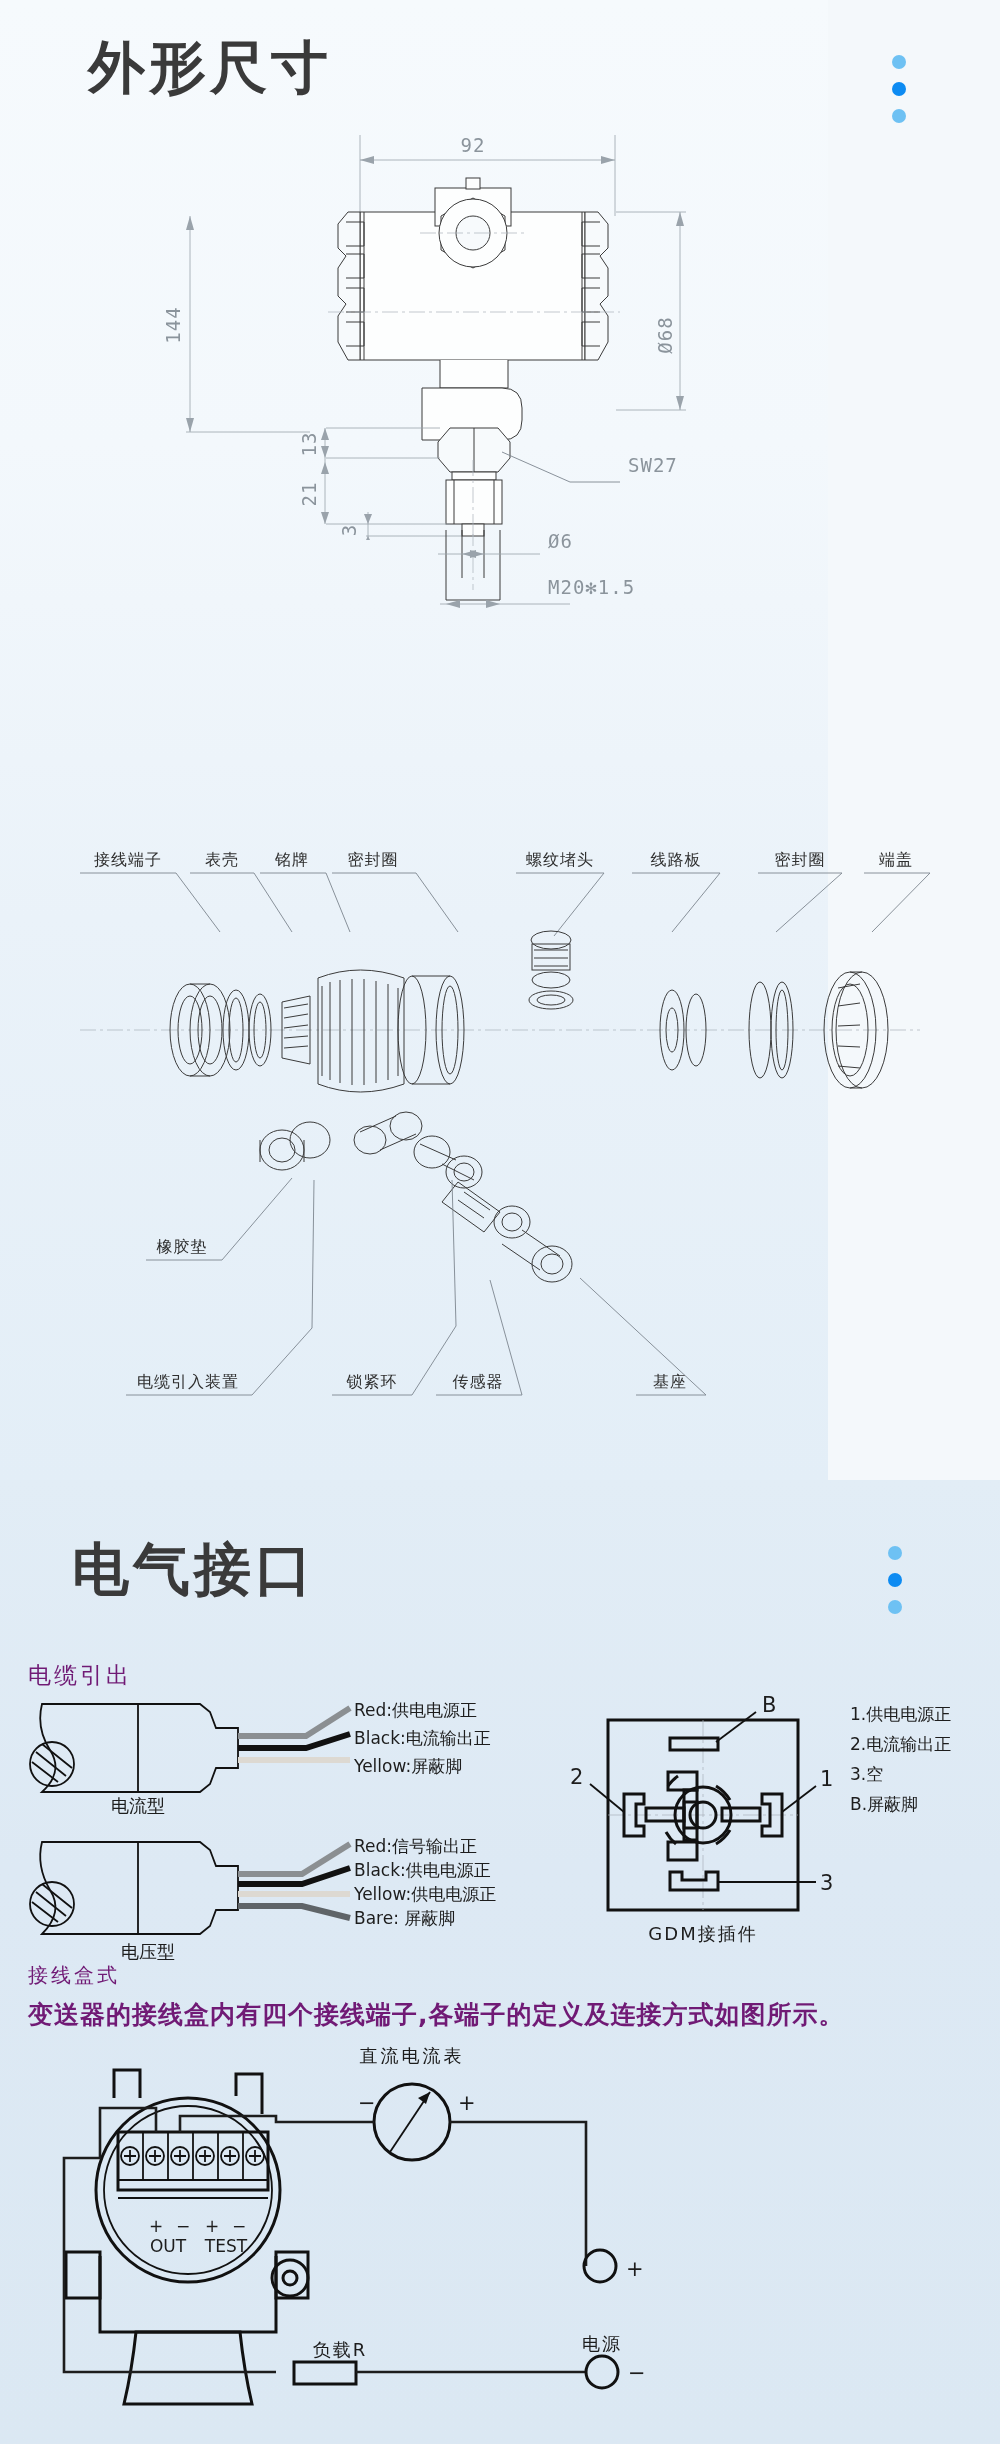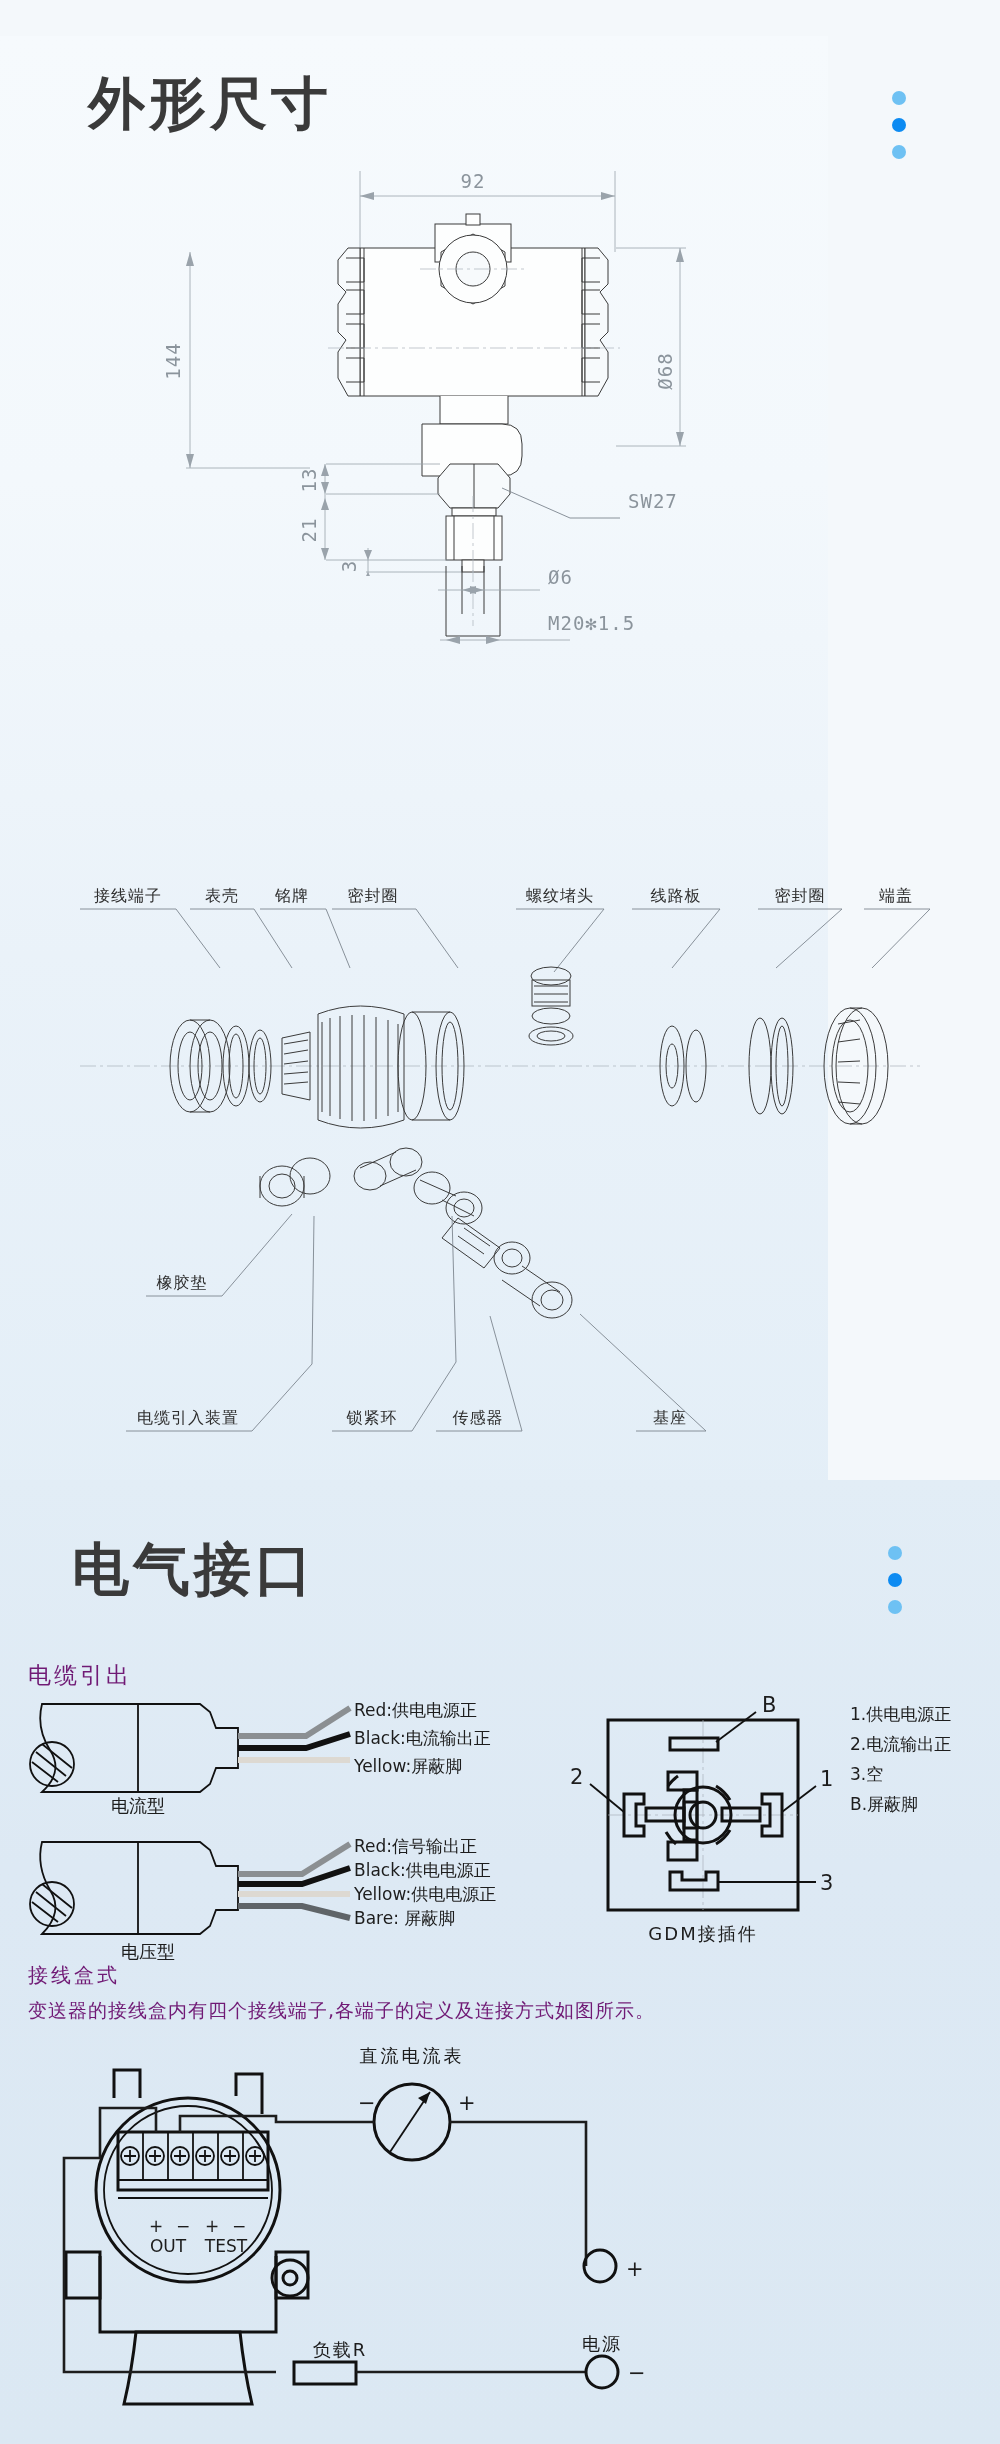--- a/index.html
+++ b/index.html
@@ -9,21 +9,20 @@
     background: #f4f8fb;
     color: #333;
     -webkit-font-smoothing: antialiased;
   }
   .page { width: 1000px; height: 2444px; position: relative; overflow: hidden; }
 
   
   .sec-dim {
     position: absolute; left: 0; top: 0; width: 828px; height: 1480px;
     background: linear-gradient(180deg,#f6fafd 0%, #f3f8fc 30%, #eaf2f9 62%, #e3eef7 100%);
-    margin-top: 36px;
   }
   .sec-elec {
     position: absolute; left: 0; top: 1480px; width: 1000px; height: 964px;
     background: linear-gradient(180deg,#e2edf6 0%, #dde9f4 40%, #dbe8f3 100%);
   }
 
   .section-title {
     position: absolute;
     font-family: "Liberation Sans", "DejaVu Sans", sans-serif;
     font-weight: 700;
@@ -66,21 +65,21 @@
   .wire-ln { stroke:#1d1d1d; stroke-width:2.6; fill:none; }
   .thick { stroke:#111; stroke-width:3; fill:none; }
   .thin2 { stroke:#111; stroke-width:1.8; fill:none; }
 
   .h-cn {
     position:absolute; font-family:"DejaVu Sans","Liberation Sans",sans-serif;
     color:#701a75; white-space:nowrap;
   }
   #h-cable { left:28px; top:1660px; font-size:23px; letter-spacing:3px; }
   #h-box   { left:28px; top:1962px; font-size:20px; letter-spacing:3px; }
-  #p-box   { left:28px; top:1998px; font-size:19px; letter-spacing:1px; }
+  #p-box   { left:28px; top:1998px; font-size:25px; letter-spacing:1px;font-weight:bold; }
 </style>
 </head>
 <body>
 
 <div class="page">
 
   <div class="sec-dim">
 
     <div class="section-title" id="title-dim">外形尺寸</div>
 

